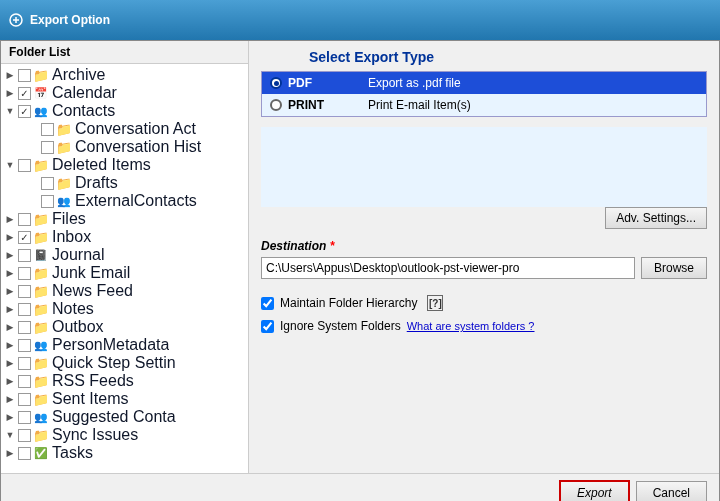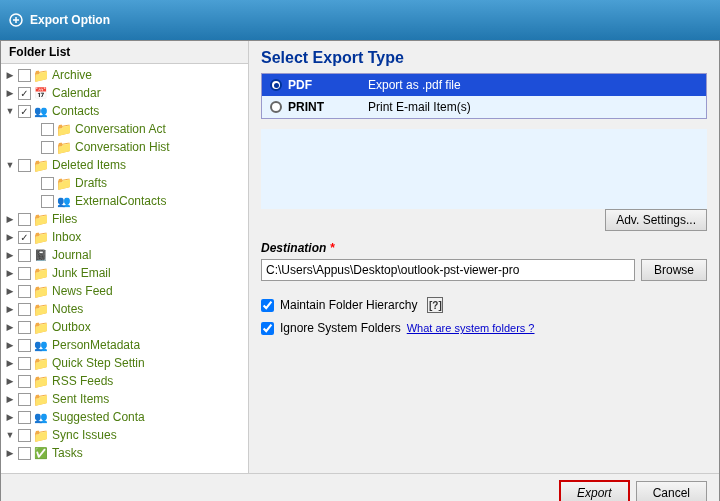--- a/index.html
+++ b/index.html
@@ -22,30 +22,30 @@
     
     .folder-panel { width: 248px; border-right: 1px solid #ccc; display: flex; flex-direction: column; background: #fff; }
     .panel-header { background: #f0f0f0; padding: 4px 8px; font-weight: bold; border-bottom: 1px solid #ccc; color: #000; }
     .folder-tree { flex: 1; overflow-y: auto; overflow-x: hidden; padding: 2px 0; background: #fff; }
     .folder-item { display: flex; align-items: center; padding: 1px 2px; cursor: pointer; white-space: nowrap; height: 18px; }
     .expand-btn { width: 14px; height: 14px; display: inline-flex; align-items: center; justify-content: center; margin-right: 1px; color: #555; font-size: 9px; cursor: pointer; }
     .expand-placeholder { width: 14px; display: inline-block; }
     .checkbox { width: 13px; height: 13px; border: 1px solid #999; background: white; display: inline-flex; align-items: center; justify-content: center; margin-right: 2px; font-size: 10px; color: #333; }
     .checkbox.checked::after { content: '✓'; font-size: 10px; }
     .folder-icon { width: 16px; height: 14px; margin-right: 3px; display: inline-flex; align-items: center; justify-content: center; }
-    .folder-name { font-size: 12px; color: #4d7c0f; overflow: hidden; text-overflow: ellipsis; }
+    .folder-name { font-size: 16px; color: #0f172a; overflow: hidden; text-overflow: ellipsis; }
 
     
     .folder-tree::-webkit-scrollbar { width: 14px; }
     .folder-tree::-webkit-scrollbar-track { background: #f0f0f0; }
     .folder-tree::-webkit-scrollbar-thumb { background: #c0c0c0; border: 1px solid #a0a0a0; }
 
     
     .right-panel { flex: 1; display: flex; flex-direction: column; padding: 8px 12px; }
-    .section-header { font-weight: bold; color: #003399; margin-bottom: 6px; font-size: 16px; }
+    .section-header { font-weight: bold; color: #003399; margin-bottom: 6px; font-size: 14px; margin-left: 48px; }
 
     
     .export-type-list { border: 1px solid #99c; background: #e8f4ff; margin-bottom: 10px; }
     .export-type-item { display: flex; align-items: center; padding: 4px 8px; cursor: pointer; }
     .export-type-item.selected { background: #1d4ed8; color: white; }
     .export-type-item .radio { width: 12px; height: 12px; border-radius: 50%; border: 2px solid #666; background: white; margin-right: 6px; display: inline-flex; align-items: center; justify-content: center; flex-shrink: 0; }
     .export-type-item.selected .radio { border-color: #003399; }
     .export-type-item .radio.filled::after { content: ''; width: 5px; height: 5px; border-radius: 50%; background: #003399; display: block; }
     .export-type-name { font-weight: bold; width: 80px; }
     .export-type-desc { }

